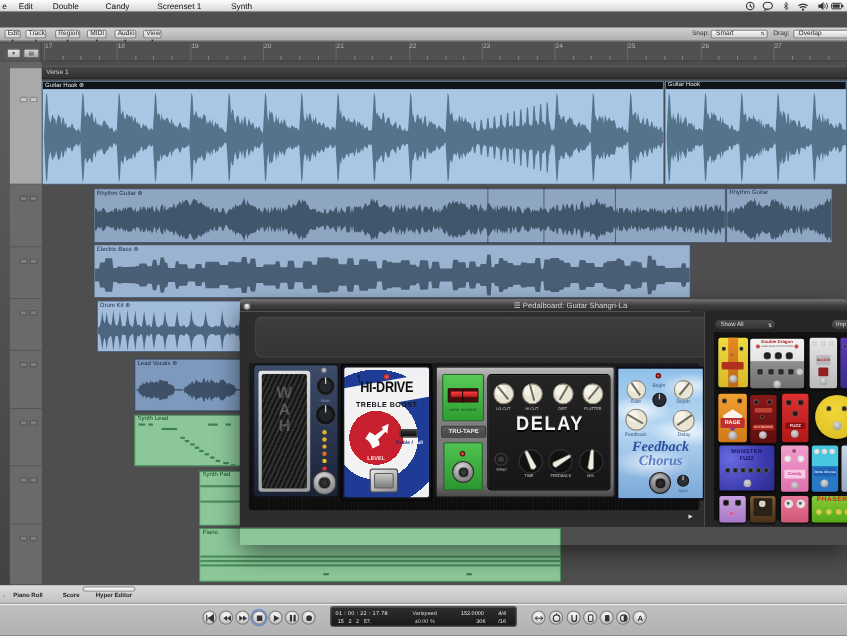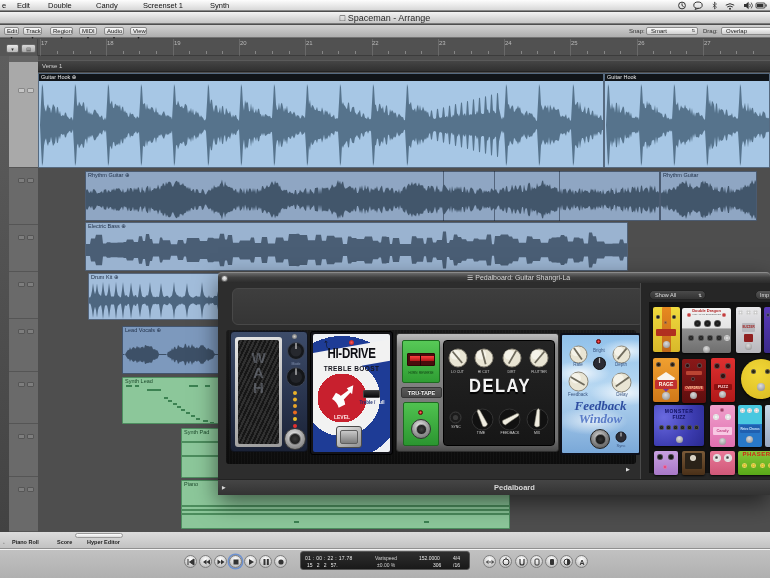--- a/index.html
+++ b/index.html
@@ -75,23 +75,20 @@
 <path d="M49.8 4.2 Q54 1.2 58.2 4.2" stroke="#333" stroke-width="1" fill="none"></path>
           <path d="M51.2 6 Q54 4 56.8 6" stroke="#333" stroke-width="1" fill="none"></path>
           <circle cx="54" cy="7.8" r="1"></circle>
 <path d="M68 3 h2 l2.6-2.2 v7.4 L70 6 h-2 Z"></path>
           <path d="M73.6 2.8 q1.6 1.7 0 3.4 M75.2 1.6 q2.6 2.9 0 5.8" stroke="#333" stroke-width=".8" fill="none"></path>
 <rect x="80" y="2" width="9" height="5" rx="1" fill="none" stroke="#333" stroke-width=".9"></rect>
           <rect x="81" y="3" width="6.4" height="3"></rect>
           <rect x="89.5" y="3.4" width="1.2" height="2.2"></rect>
 </g>
       </svg>
-    </div>
-<div class="abs" id="titlebar">
-      <span class="t">□ Spaceman - Arrange</span>
     </div>
 <div class="abs" id="toolbar">
       <span class="tbtn" style="left:4px;width:15px;text-align:center">Edit <span style="font-size:4px">▾</span></span>
       <span class="tbtn" style="left:23px;width:19px;text-align:center">Track <span style="font-size:4px">▾</span></span>
       <span class="tbtn" style="left:50px;width:23px;text-align:center">Region <span style="font-size:4px">▾</span></span>
       <span class="tbtn" style="left:79px;width:18px;text-align:center">MIDI <span style="font-size:4px">▾</span></span>
       <span class="tbtn" style="left:104px;width:20px;text-align:center">Audio <span style="font-size:4px">▾</span></span>
       <span class="tbtn" style="left:130px;width:17px;text-align:center">View <span style="font-size:4px">▾</span></span>
       <span class="tlabel" style="left:629px">Snap:</span>
       <span class="tbtn" style="left:646px;width:52px;text-align:left;padding-left:4px">Smart<span style="float:right;font-size:4px">⇅</span></span>
@@ -457,21 +454,21 @@
             <svg class="abs" style="left:49px;top:37px" width="21.0" height="21.0">
               <circle cx="10.5" cy="10.5" r="9.5" fill="#e9e5d4" stroke="#8d887a" stroke-width="1"></circle>
               <circle cx="7.65" cy="7.175000000000001" r="5.2250000000000005" fill="#f8f6ee" opacity="0.8"></circle>
               <g transform="rotate(55 10.5 10.5)">
                 <rect x="9.6" y="1.5" width="1.8" height="16.0" fill="#6e6a5c"></rect>
               </g>
             </svg>
  <div class="lbl2" style="left:1px;top:57px;width:30px;color:#3a5580;font-size:4.5px">Feedback</div>
  <div class="lbl2" style="left:46px;top:57px;width:28px;color:#3a5580;font-size:4.5px">Delay</div>
  <div class="abs" style="left:0;top:63px;width:77px;text-align:center;font-family:'Liberation Serif',serif;font-style:italic;font-weight:bold;font-size:13px;color:#2e4da0">Feedback</div>
- <div class="abs" style="left:0;top:76px;width:77px;text-align:center;font-family:'Liberation Serif',serif;font-style:italic;font-weight:bold;font-size:13px;color:#5a7cc8">Window</div>
+ <div class="abs" style="left:0;top:76px;width:77px;text-align:center;font-family:'Liberation Serif',serif;font-style:italic;font-weight:bold;font-size:13px;color:#5a7cc8">Chorus</div>
  <div class="abs" style="left:28px;top:94px;width:20px;height:20px;border-radius:50%;background:radial-gradient(circle at 45% 35%,#d8d8d8,#777 60%,#444);border:1px solid #222">
    <div class="abs" style="left:3.5px;top:3.5px;width:11px;height:11px;border-radius:50%;background:radial-gradient(#333,#0a0a0a);border:1px solid #666"></div>
  </div>
  <svg class="abs" style="left:53px;top:96px" width="12" height="12">
               <circle cx="6" cy="6" r="5" fill="#2e2e36" stroke="#14141c"></circle>
               <rect x="5.4" y="1.5" width="1.2" height="4" fill="#bbb"></rect>
             </svg>
  <div class="lbl2" style="left:47px;top:108px;width:24px;color:#3a5580;font-size:4px">Sync</div>
 </div>
    <div class="abs" style="left:408px;top:183px;color:#ddd;font-size:5px">▶</div>
@@ -600,24 +597,20 @@
               <div class="mini" style="left:89px;top:149px;width:37px;height:24px;background:linear-gradient(#88c838,#58a818)">
                 <div style="font-size:6px;font-weight:bold;color:#d02818;text-align:center;letter-spacing:.5px">PHASER</div>
                 <div class="abs" style="left:4px;top:12px;width:5px;height:5px;border-radius:50%;background:radial-gradient(#f0e040,#c0a818);border:1px solid rgba(255,255,255,.25)"></div>
                 <div class="abs" style="left:13px;top:12px;width:5px;height:5px;border-radius:50%;background:radial-gradient(#f0e040,#c0a818);border:1px solid rgba(255,255,255,.25)"></div>
                 <div class="abs" style="left:22px;top:12px;width:5px;height:5px;border-radius:50%;background:radial-gradient(#f0e040,#c0a818);border:1px solid rgba(255,255,255,.25)"></div>
                 <div class="abs" style="left:30px;top:12px;width:5px;height:5px;border-radius:50%;background:radial-gradient(#f0e040,#c0a818);border:1px solid rgba(255,255,255,.25)"></div>
               </div>
             </div>
 </div>
  </div>
- <div id="pbbottom">
-          <span class="abs" style="left:4px;top:0;font-size:4.5px">▶</span>
-          <span class="abs" style="left:276px">Pedalboard</span>
-        </div>
 </div>
 </div>
 
 <div class="abs" style="left:0;top:532px;width:770px;height:46px;background:linear-gradient(#dcdcdc,#c2c2c2 35%,#b0b0b0)"></div>
 <div class="abs" style="left:0;top:548px;width:770px;height:1px;background:#909090"></div>
 <div class="abs" style="left:0;top:549px;width:770px;height:1px;background:#f4f4f4"></div>
 <div class="abs" style="left:75px;top:533px;width:48px;height:5px;border:1px solid #999;border-radius:3px;background:linear-gradient(#fff,#ddd)"></div>
 <span class="abs" style="left:12px;top:539px;font-size:5.5px;color:#222;font-weight:bold">Piano Roll</span>
 <span class="abs" style="left:57px;top:539px;font-size:5.5px;color:#222;font-weight:bold">Score</span>
 <span class="abs" style="left:87px;top:539px;font-size:5.5px;color:#222;font-weight:bold">Hyper Editor</span>

